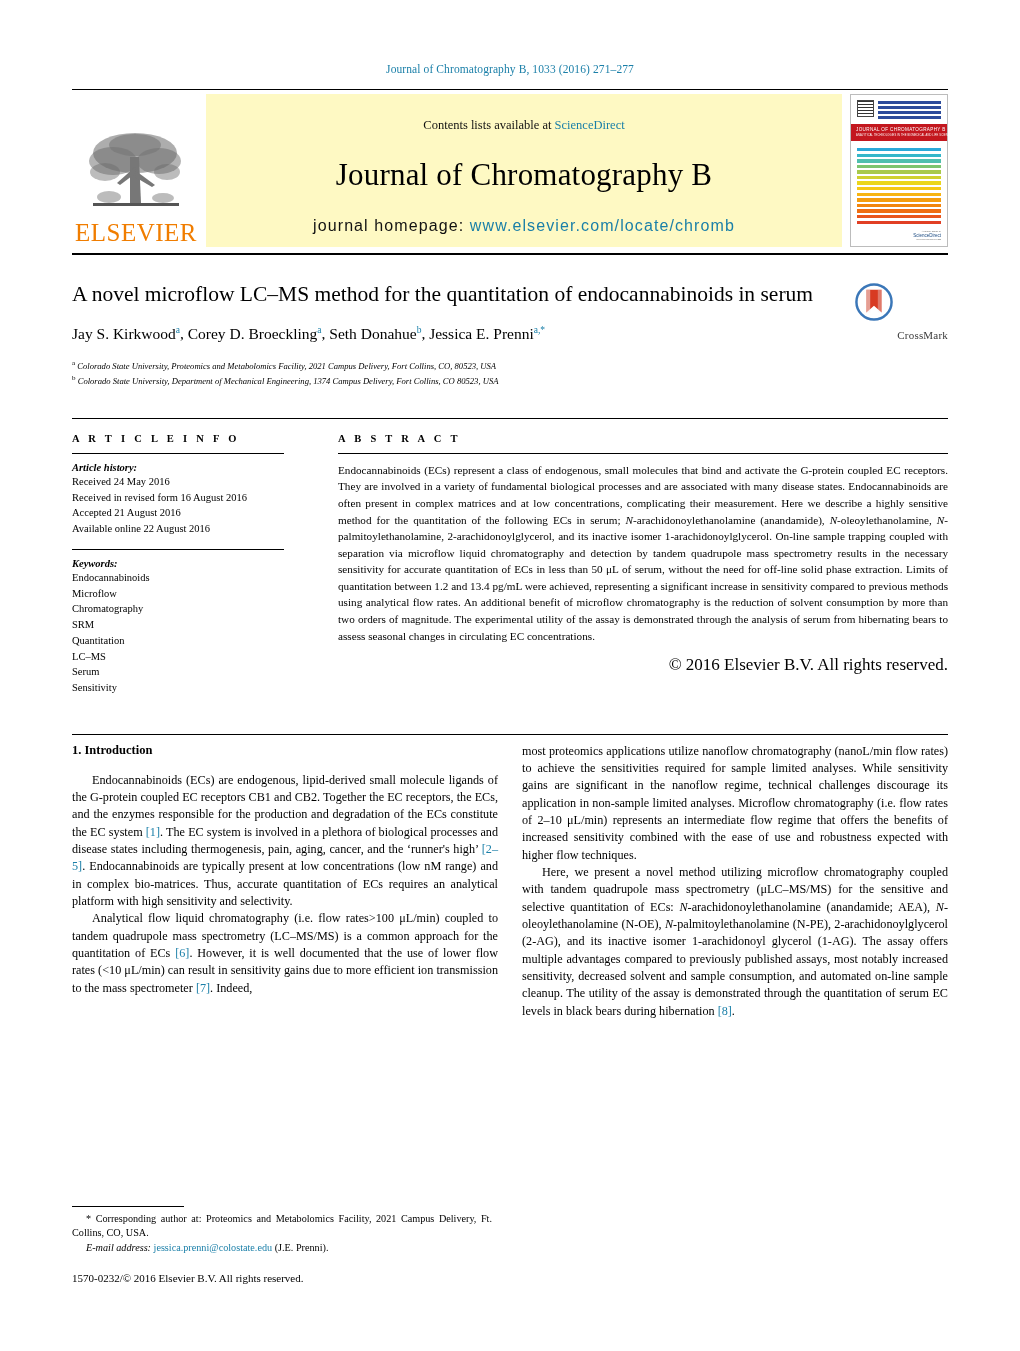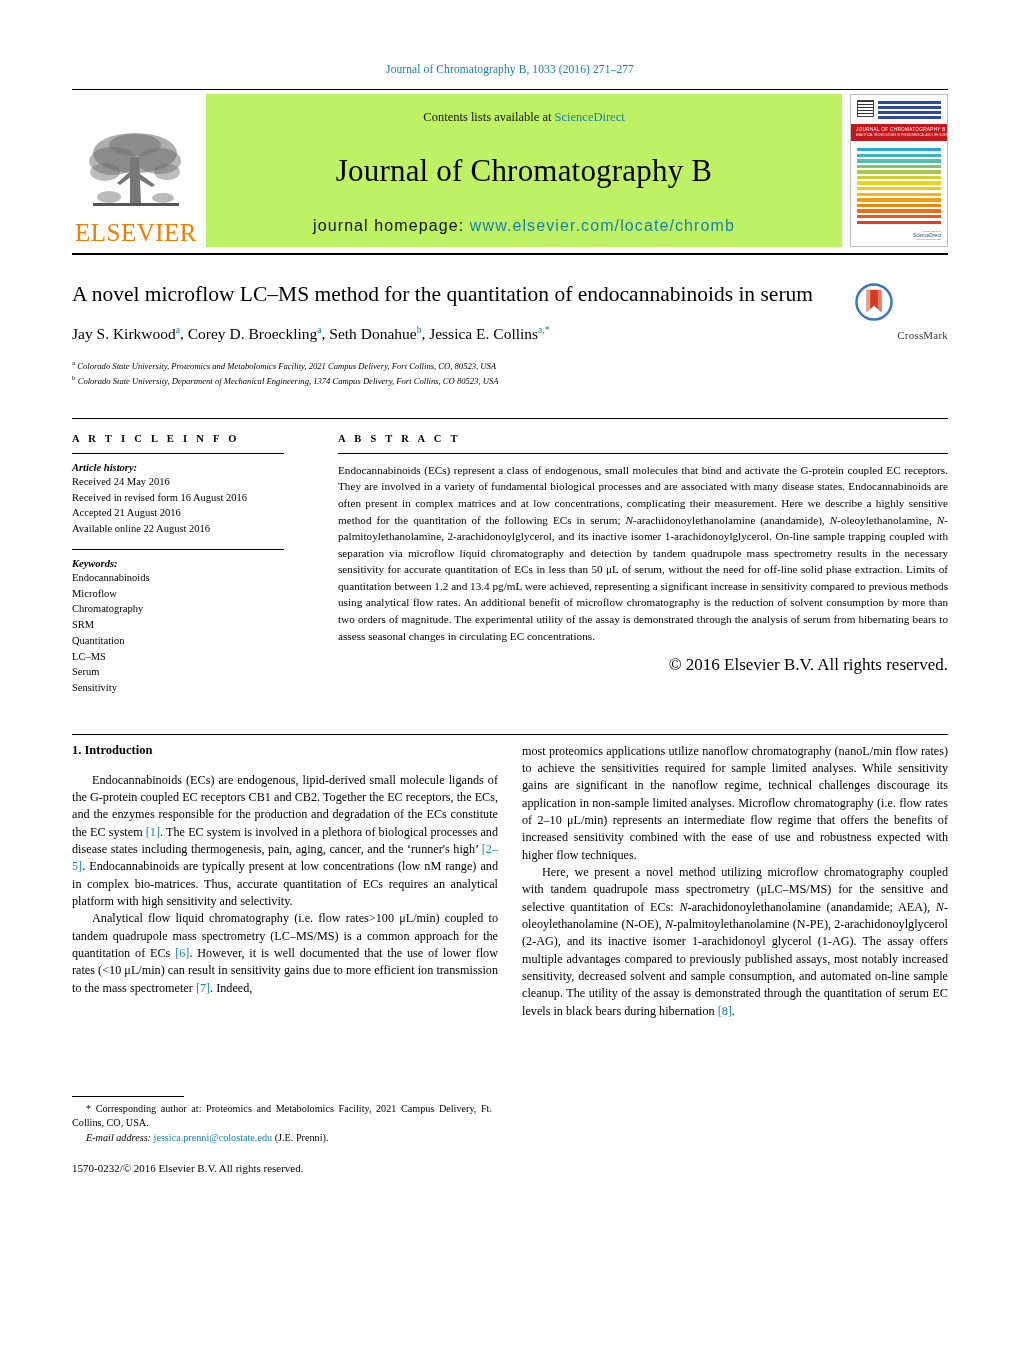--- a/index.html
+++ b/index.html
@@ -50,28 +50,28 @@
     color: #f07d00;
     font-size: 25px;
     letter-spacing: 0.5px;
     line-height: 1;
     margin-top: 1px;
     font-weight: 400;
   }
 
   .center-band {
     flex: 1 1 auto;
-    background: #bef264;
+    background: #fef9c3;
     margin-left: 6px;
     margin-right: 8px;
     display: flex;
     flex-direction: column;
     justify-content: space-between;
     align-items: center;
-    padding: 16px 0 12px 0;
+    padding: 24px 0 12px 0;
     min-height: 118px;
   }
   .contents-line {
     font-size: 12.5px;
     color: #111;
     font-family: "Liberation Serif", serif;
   }
   .contents-line .sd { color: #1a7fa8; }
   .journal-title-big {
     font-size: 31px;
@@ -246,21 +246,21 @@
     hyphens: auto;
   }
   .para.noindent { text-indent: 0; }
   .ref { color: #1a7fa8; }
   .para i { font-style: italic; }
 
   
   .footnotes {
     position: absolute;
     left: 72px;
-    top: 1096px;
+    top: 1206px;
     width: 420px;
   }
   .fn-rule { border-top: 1px solid #000; width: 112px; margin-bottom: 5px; }
   .fn-line {
     font-size: 10.2px;
     line-height: 1.42;
     text-align: justify;
     font-family: "Liberation Serif", serif;
     margin: 0;
   }
@@ -345,21 +345,21 @@
         <div class="sdw">ScienceDirect</div>
         <div class="tiny">www.sciencedirect.com</div>
       </div>
     </div>
   </div>
   <div class="header-rule"></div>
 
   <div class="title-block">
     <div class="title-left">
       <h1 class="paper-title">A novel microflow LC–MS method for the quantitation of endocannabinoids in serum</h1>
-      <div class="authors"><span>Jay S. Kirkwood</span><sup>a</sup>, <span>Corey D. Broeckling</span><sup>a</sup>, <span>Seth Donahue</span><sup>b</sup>, <span>Jessica E. Collins</span><sup>a,*</sup></div>
+      <div class="authors"><span>Jay S. Kirkwood</span><sup>a</sup>, <span>Corey D. Broeckling</span><sup>a</sup>, <span>Seth Donahue</span><sup>b</sup>, <span>Jessica E. Prenni</span><sup>a,*</sup></div>
       <div class="affil"><sup>a</sup> Colorado State University, Proteomics and Metabolomics Facility, 2021 Campus Delivery, Fort Collins, CO, 80523, USA</div>
       <div class="affil"><sup>b</sup> Colorado State University, Department of Mechanical Engineering, 1374 Campus Delivery, Fort Collins, CO 80523, USA</div>
     </div>
     <div class="crossmark-box">
       <svg class="cm-circle" viewBox="0 0 40 40">
         <circle cx="20" cy="20" r="18.5" fill="#ffffff" stroke="#3b77b8" stroke-width="2.6"></circle>
         <path d="M12 7 H28 V31 L20 24 L12 31 Z" fill="#d83a22"></path>
         <rect x="12" y="7" width="4" height="24" fill="#f0f0f0" opacity="0.55"></rect>
         <rect x="24" y="7" width="4" height="24" fill="#f0f0f0" opacity="0.35"></rect>
       </svg>

